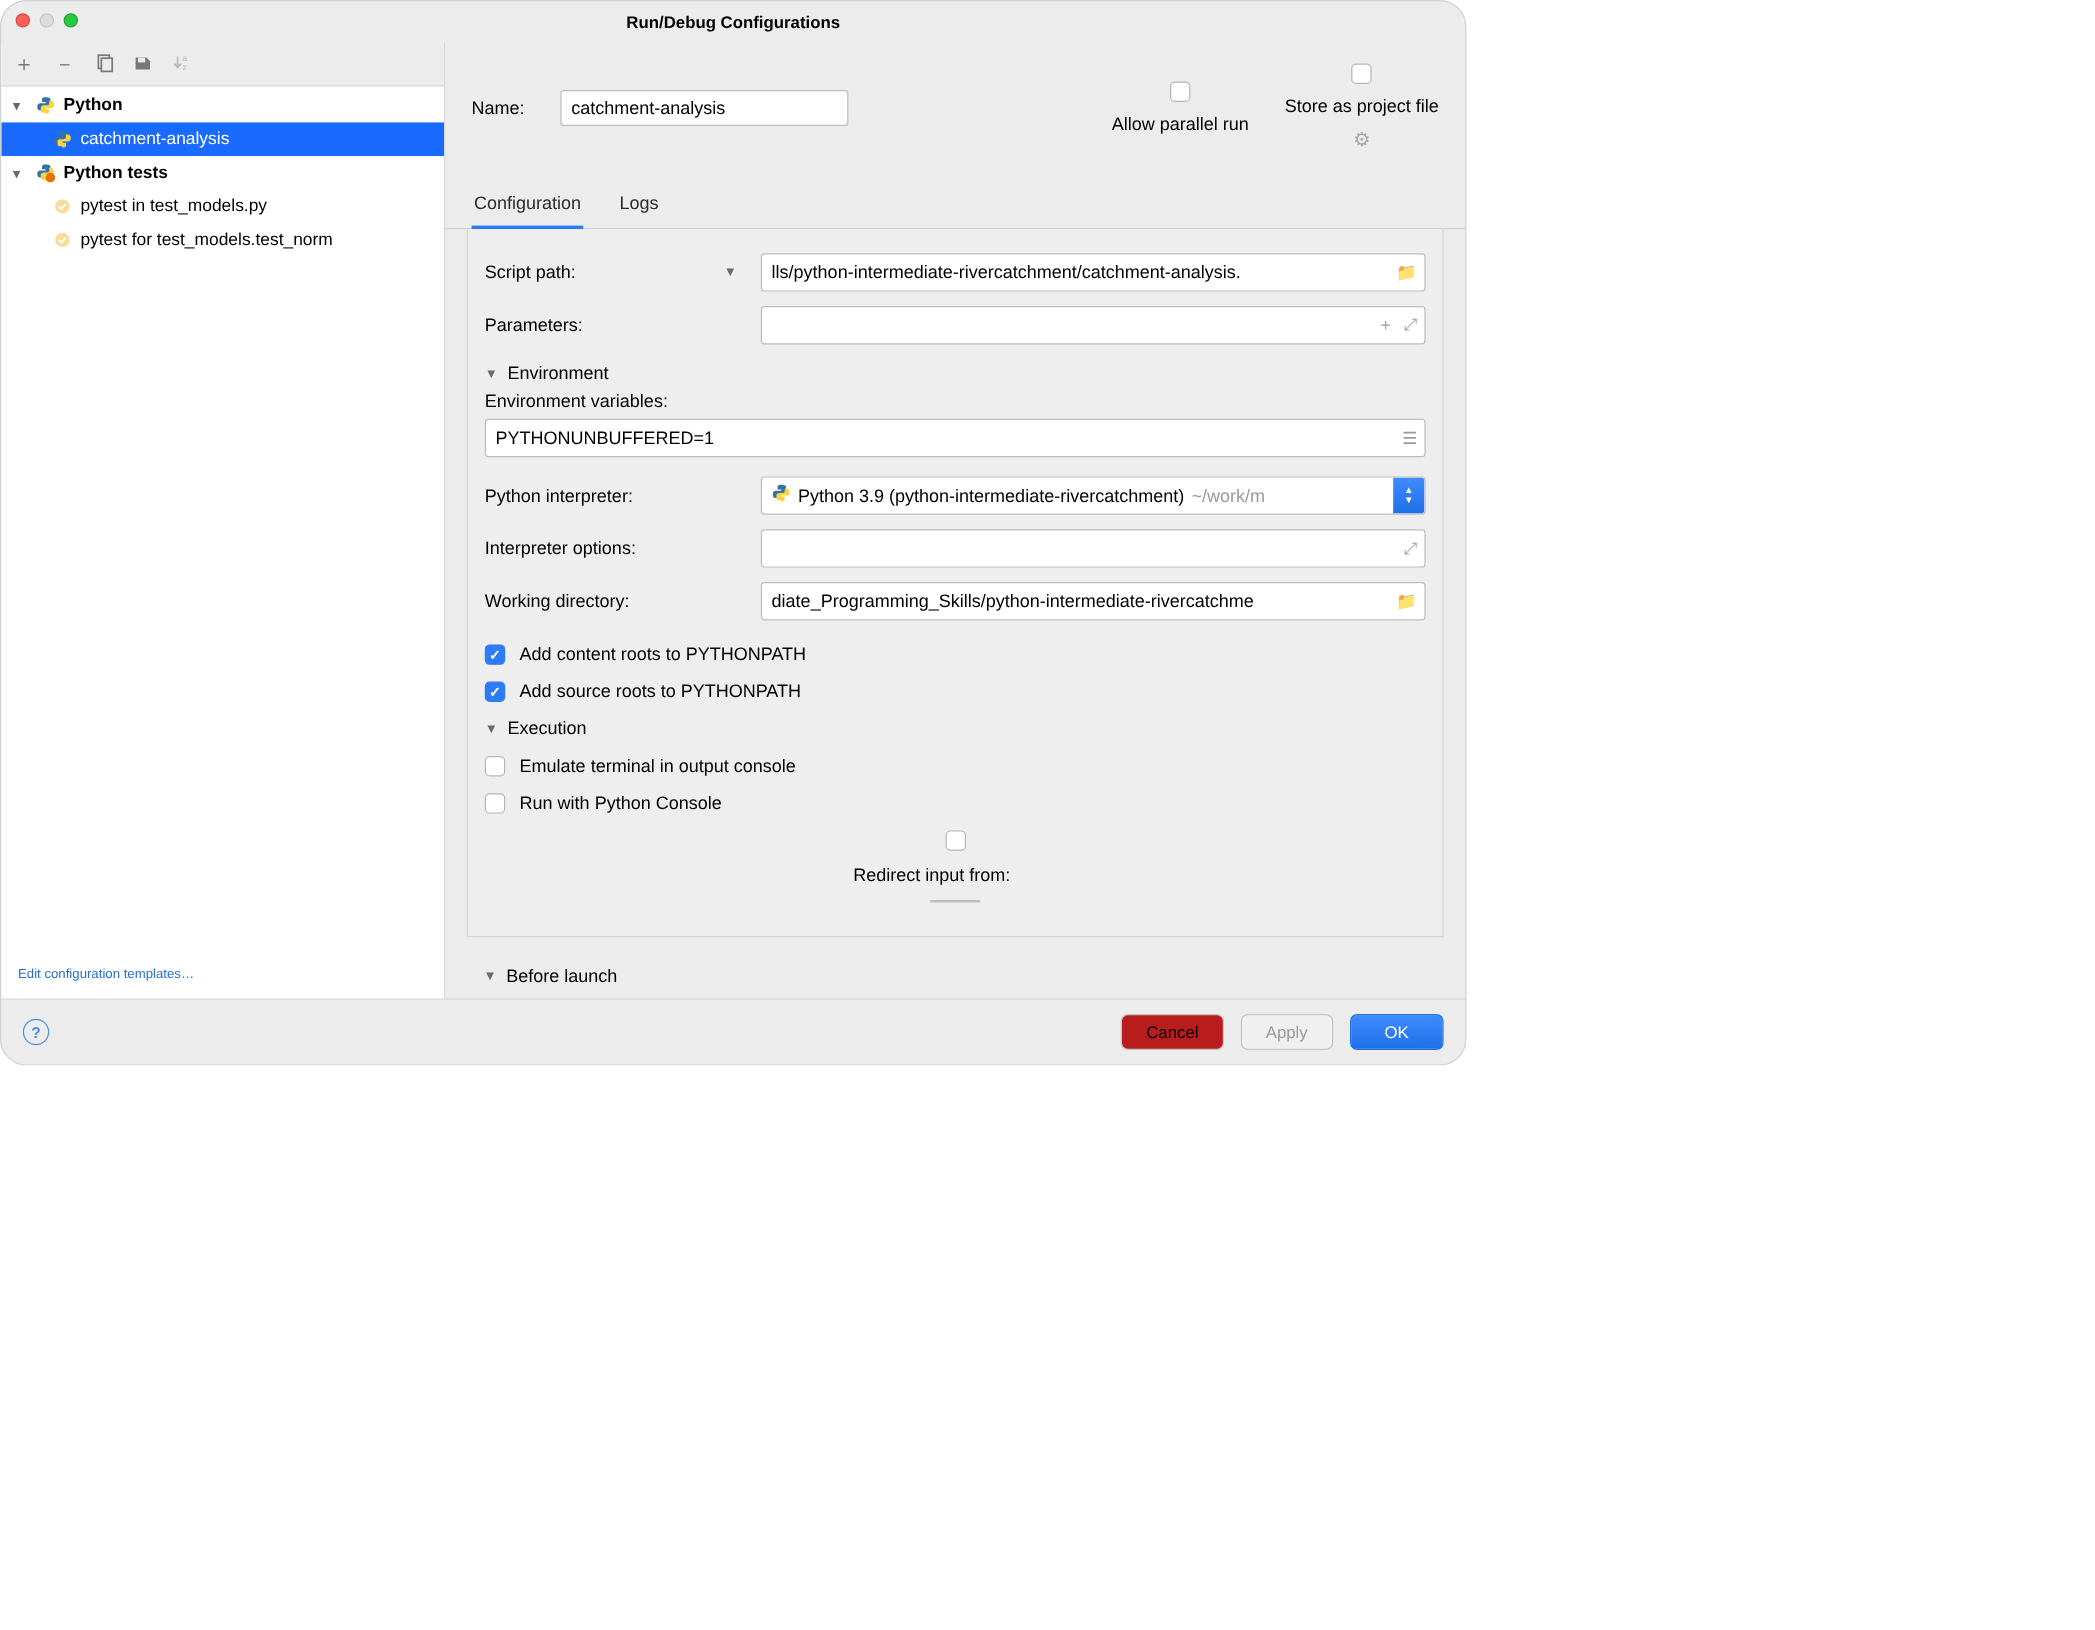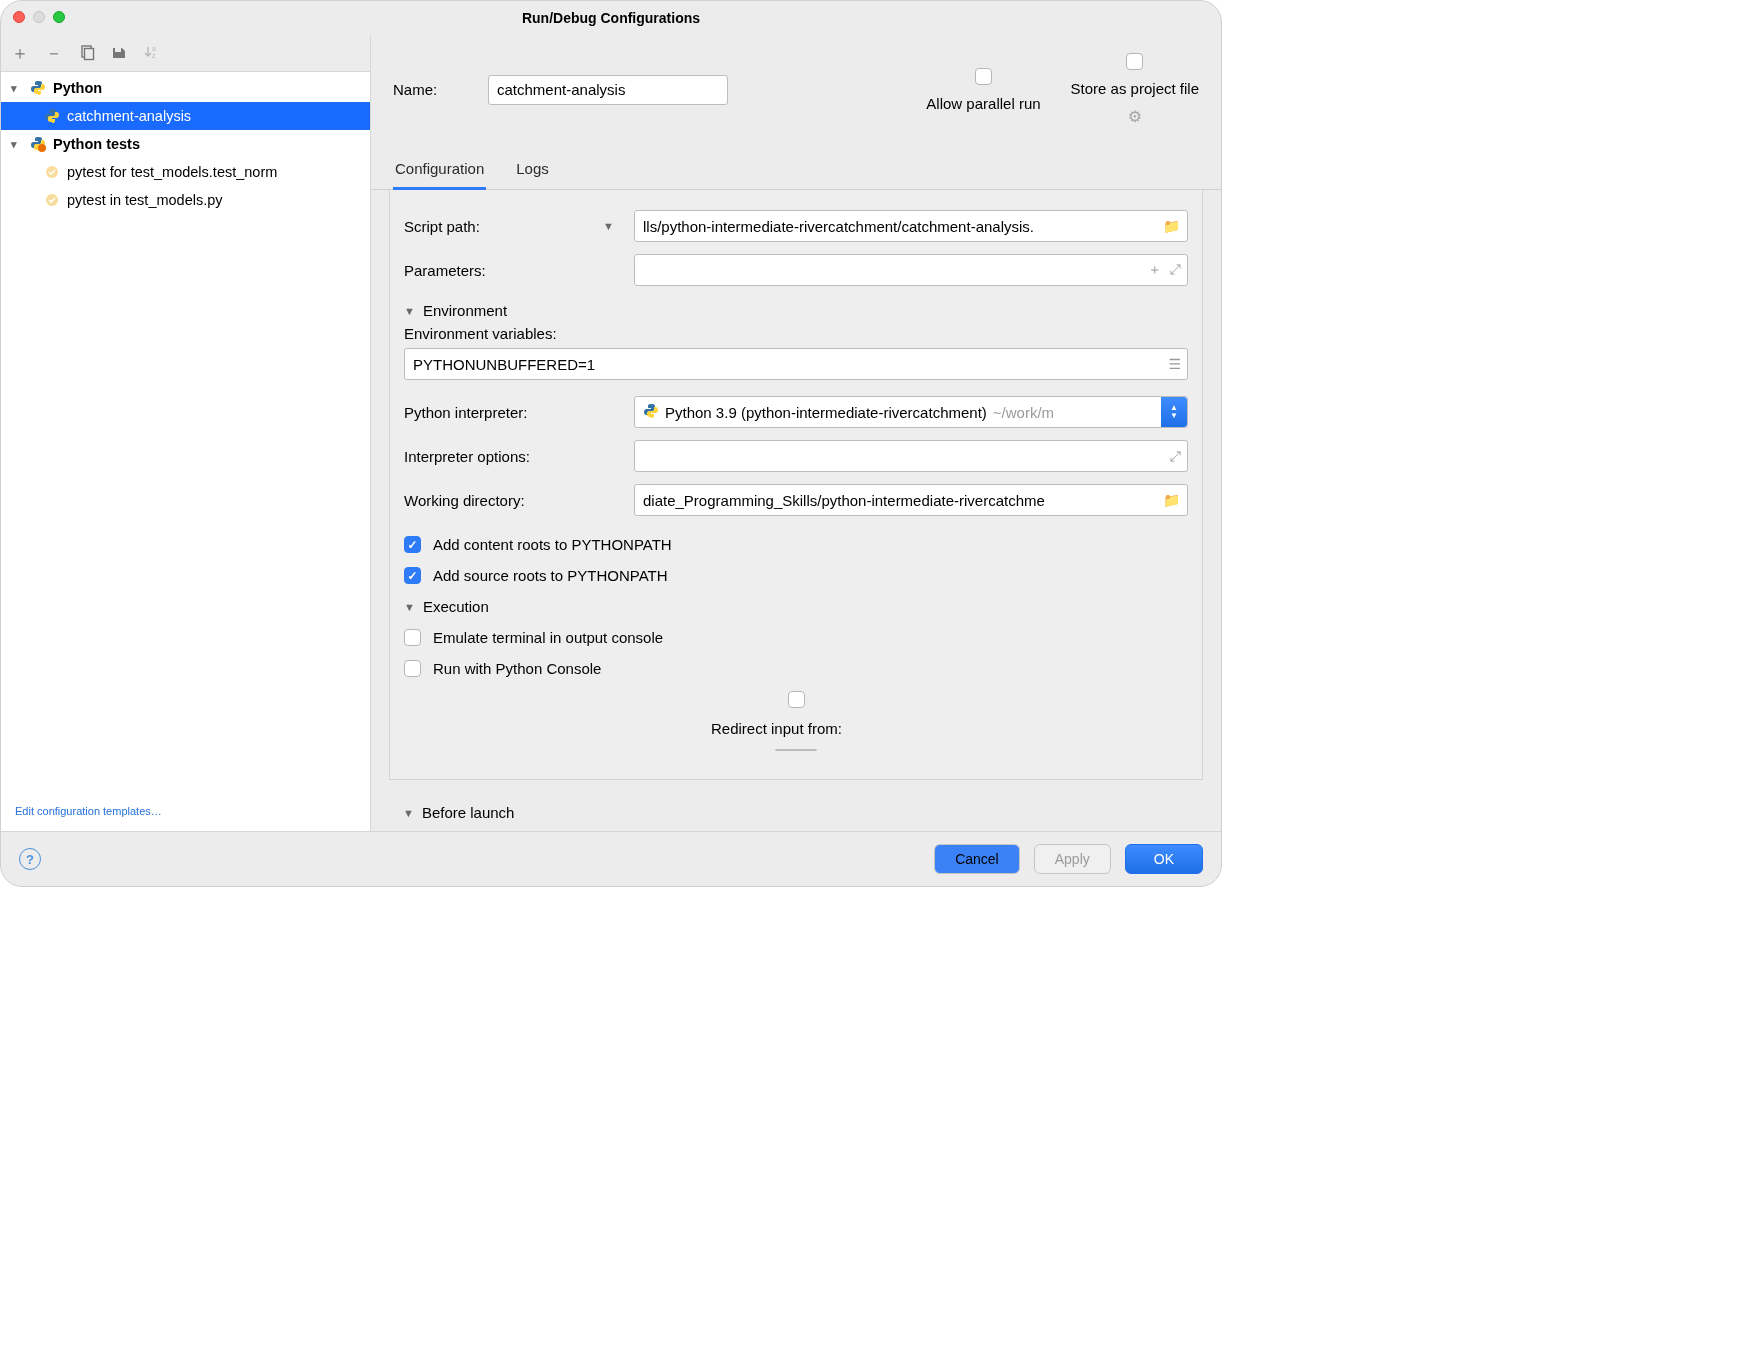--- a/index.html
+++ b/index.html
@@ -123,21 +123,21 @@
     display: flex;
     flex-direction: column;
     padding: 0;
   }
   .main-top {
     padding: 18px 22px 0 22px;
   }
   .name-row {
     display: flex;
     align-items: center;
-    gap: 35px;
+    gap: 14px;
   }
   .name-row .label { width: 60px; font-size:15px; }
   .name-input {
     width: 240px;
     height: 30px;
     border: 1px solid var(--input-border);
     background: var(--input-bg);
     border-radius: 3px;
     padding: 0 8px;
     font-size: 15px;
@@ -280,21 +280,21 @@
     font-weight:700; font-size:13px;
   }
   .footer .spacer { flex:1; }
   .btn {
     height: 30px;
     padding: 0 20px;
     border-radius: 6px;
     font-size: 14px;
     display:inline-flex; align-items:center; justify-content:center;
     border:1px solid #c5c5c5;
-    background:#3b82f6;
+    background:#b91c1c;
     cursor:pointer;
   }
   .btn.disabled { color: var(--disabled-text); background:#f0f0f0; cursor:default; }
   .btn.primary {
     background: linear-gradient(var(--ok-blue-grad1), var(--ok-blue-grad2));
     border-color: #1f6fe8;
     color:#fff;
     padding: 0 28px;
   }
 
@@ -374,30 +374,30 @@
           </span>
           <span class="label">Python tests</span>
         </div>
         <div class="tree-row level2">
           <span class="icon pytest-icon" style="opacity:.6">
             <svg viewBox="0 0 16 16">
                 <circle cx="8" cy="8" r="6" fill="#f2c55c"></circle>
                 <path d="M5 8l2 2 4-4" stroke="#fff" stroke-width="1.6" fill="none"></path>
               </svg>
           </span>
-          <span class="label">pytest for test_models.test_norm</span>
+          <span class="label">pytest in test_models.py</span>
         </div>
         <div class="tree-row level2">
           <span class="icon pytest-icon" style="opacity:.6">
             <svg viewBox="0 0 16 16">
                 <circle cx="8" cy="8" r="6" fill="#f2c55c"></circle>
                 <path d="M5 8l2 2 4-4" stroke="#fff" stroke-width="1.6" fill="none"></path>
               </svg>
           </span>
-          <span class="label">pytest in test_models.py</span>
+          <span class="label">pytest for test_models.test_norm</span>
         </div>
       </div>
 
       <div class="edit-templates">Edit configuration templates…</div>
     </div>
 
     <div class="main">
       <div class="main-top">
         <div class="name-row">
           <span class="label">Name:</span>

